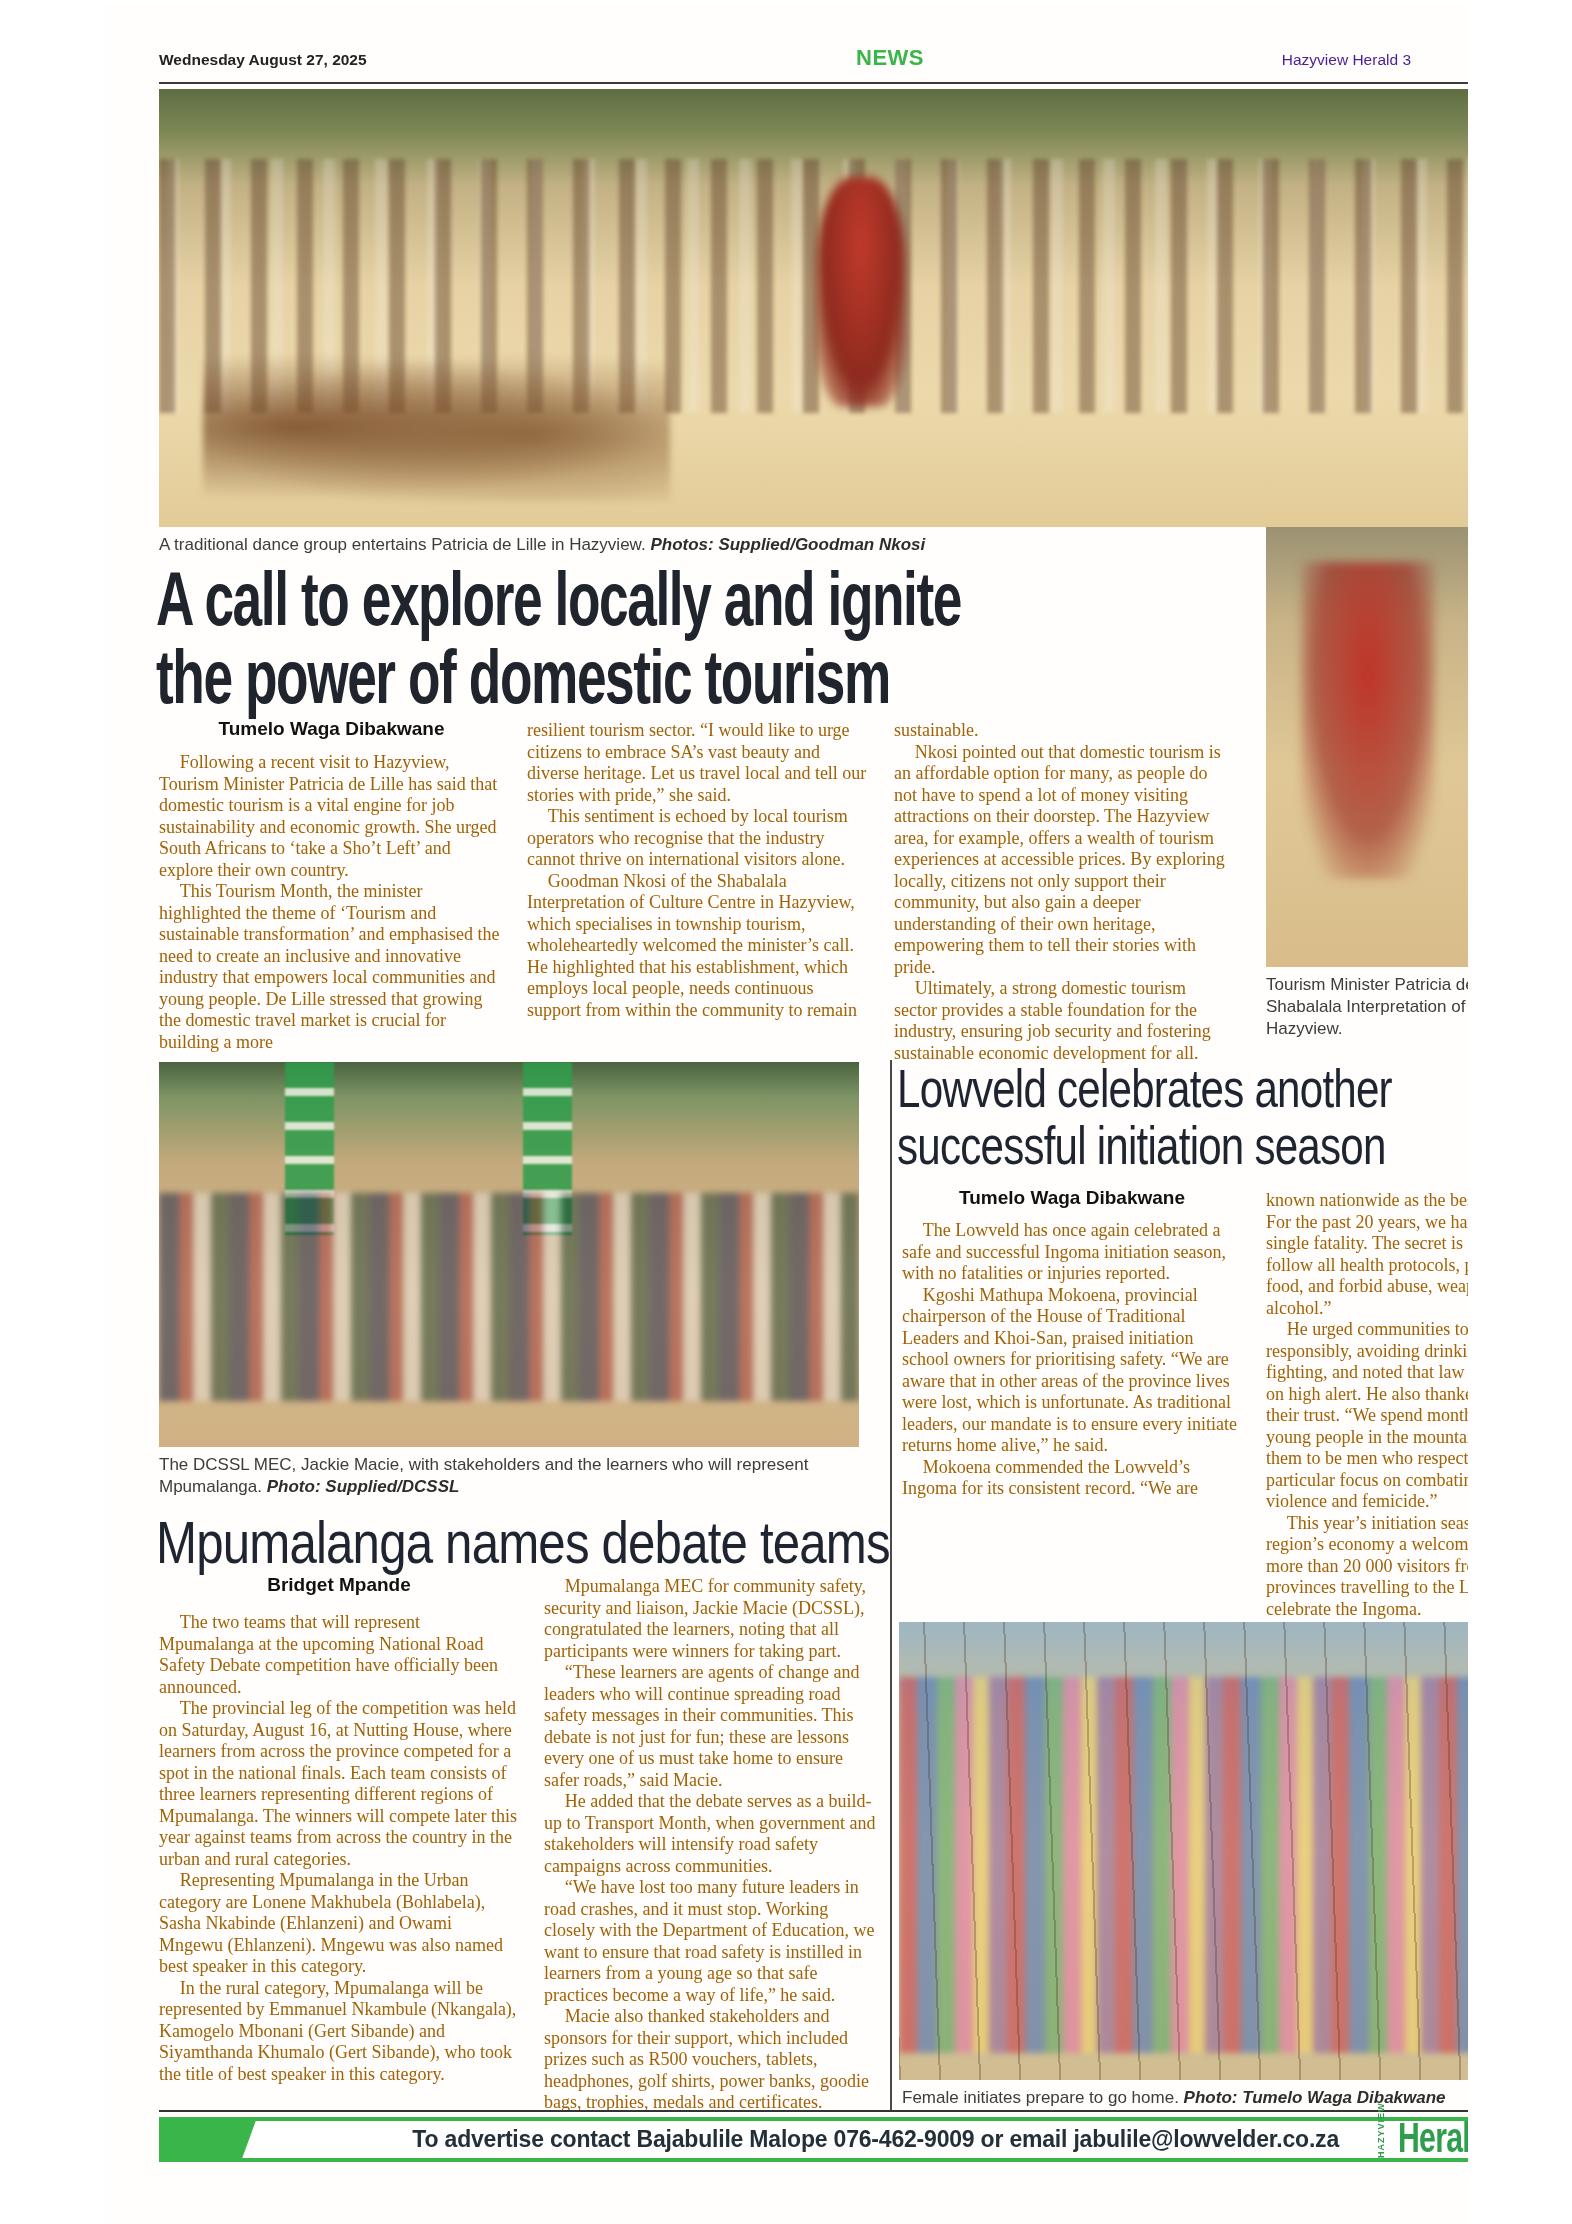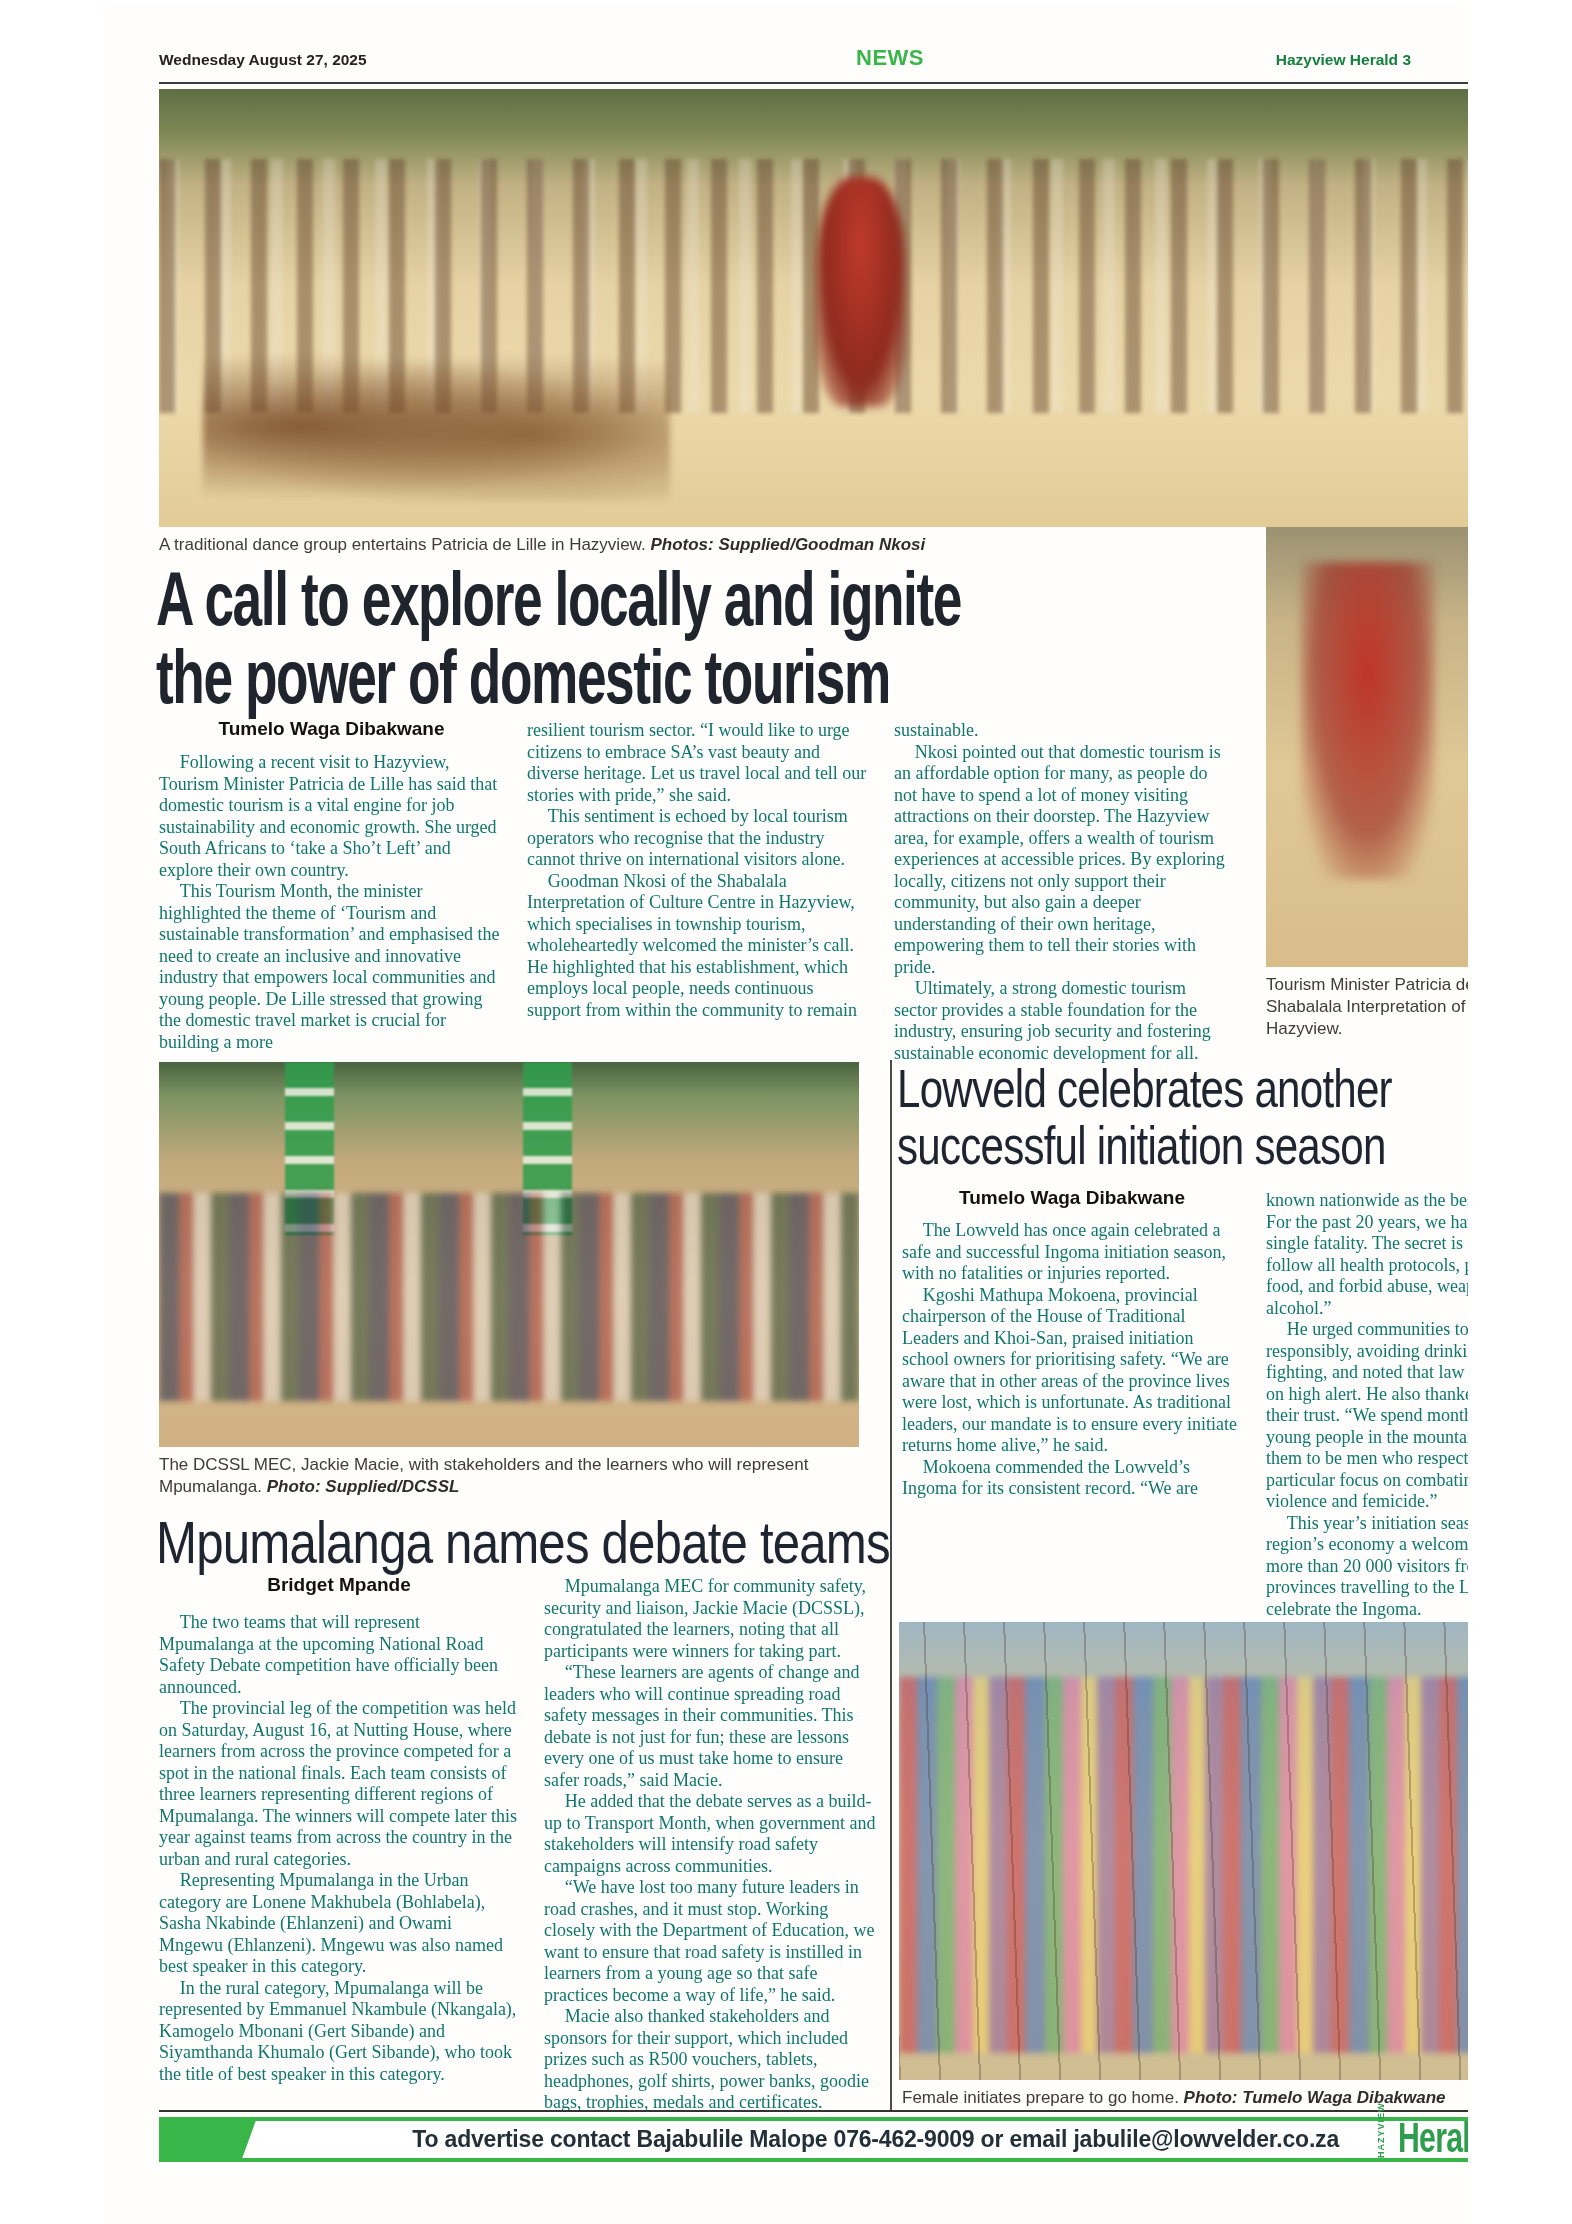--- a/index.html
+++ b/index.html
@@ -6,21 +6,21 @@
   .page {
     position:relative; width:1364px; height:2224px; margin:4px auto;
     background:#fffefc; overflow:hidden;
     font-family:"Liberation Sans", sans-serif;
   }
   .abs { position:absolute; }
 
   
   .hdr-date   { left:55px; top:47px; font-size:15.5px; font-weight:700; color:#232323; }
   .hdr-news   { left:0; top:41px; width:1572px; text-align:center; font-size:22px; font-weight:700; letter-spacing:.5px; color:#3ab54a; }
-  .hdr-paper  { right:57px; top:47px; font-size:15.5px; font-weight:700; color:#15803d; }
+  .hdr-paper  { right:57px; top:47px; font-size:15.5px; font-weight:400; color:#4c1d95; }
   .hdr-rule   { left:55px; top:78px; width:1460px; height:2px; background:#3b3b3b; }
 
   
   .photo { position:absolute; overflow:hidden; background:#dcc79b; }
   .photo > div { position:absolute; }
 
   .photo-lead { left:55px; top:85px; width:1460px; height:438px;
     background:linear-gradient(180deg,#5e6e42 0%,#7e8856 10%,#c2b184 22%,#e6d2a4 45%,#ecd9ab 70%,#e2cb97 100%); }
   .photo-lead .crowd { left:0; right:0; top:16%; height:58%;
     background:repeating-linear-gradient(90deg, rgba(94,62,40,.45) 0 16px, rgba(0,0,0,0) 16px 46px),
@@ -71,21 +71,21 @@
   .headline2 .hline { font-weight:400; font-size:54px; line-height:57px; height:57px; letter-spacing:-1px; color:#1f2530; transform:scaleX(.78); }
   .headline3 { left:52px; top:1508px; }
   .headline3 .hline { font-weight:400; font-size:60px; line-height:62px; height:62px; letter-spacing:-1px; color:#1f2530; transform:scaleX(.82); }
 
   
   .byline { position:absolute; text-align:center; font-size:19px; font-weight:700; color:#111; }
   .byline1 { left:55px;  top:714px;  width:345px; }
   .byline2 { left:798px; top:1183px; width:340px; }
   .byline3 { left:55px;  top:1570px; width:360px;text-align:center; }
 
-  .col { position:absolute; font-family:"Liberation Serif", serif; font-size:18px; line-height:21.5px; color:#0f766e; }
+  .col { position:absolute; font-family:"Liberation Serif", serif; font-size:18px; line-height:21.5px; color:#a16207; }
   .col p { margin:0; text-indent:1.15em; }
   .col.cont p:first-child { text-indent:0; }
   .a1c1 { left:55px;  top:748px;  width:345px; }
   .a1c2 { left:423px; top:716px;  width:340px; }
   .a1c3 { left:790px; top:716px;  width:335px; }
   .a2c1 { left:798px;  top:1216px; width:340px; }
   .a2c2 { left:1162px; top:1186px; width:330px; }
   .a3c1 { left:55px;  top:1608px; width:360px; }
   .a3c2 { left:440px; top:1572px; width:332px; }
 

